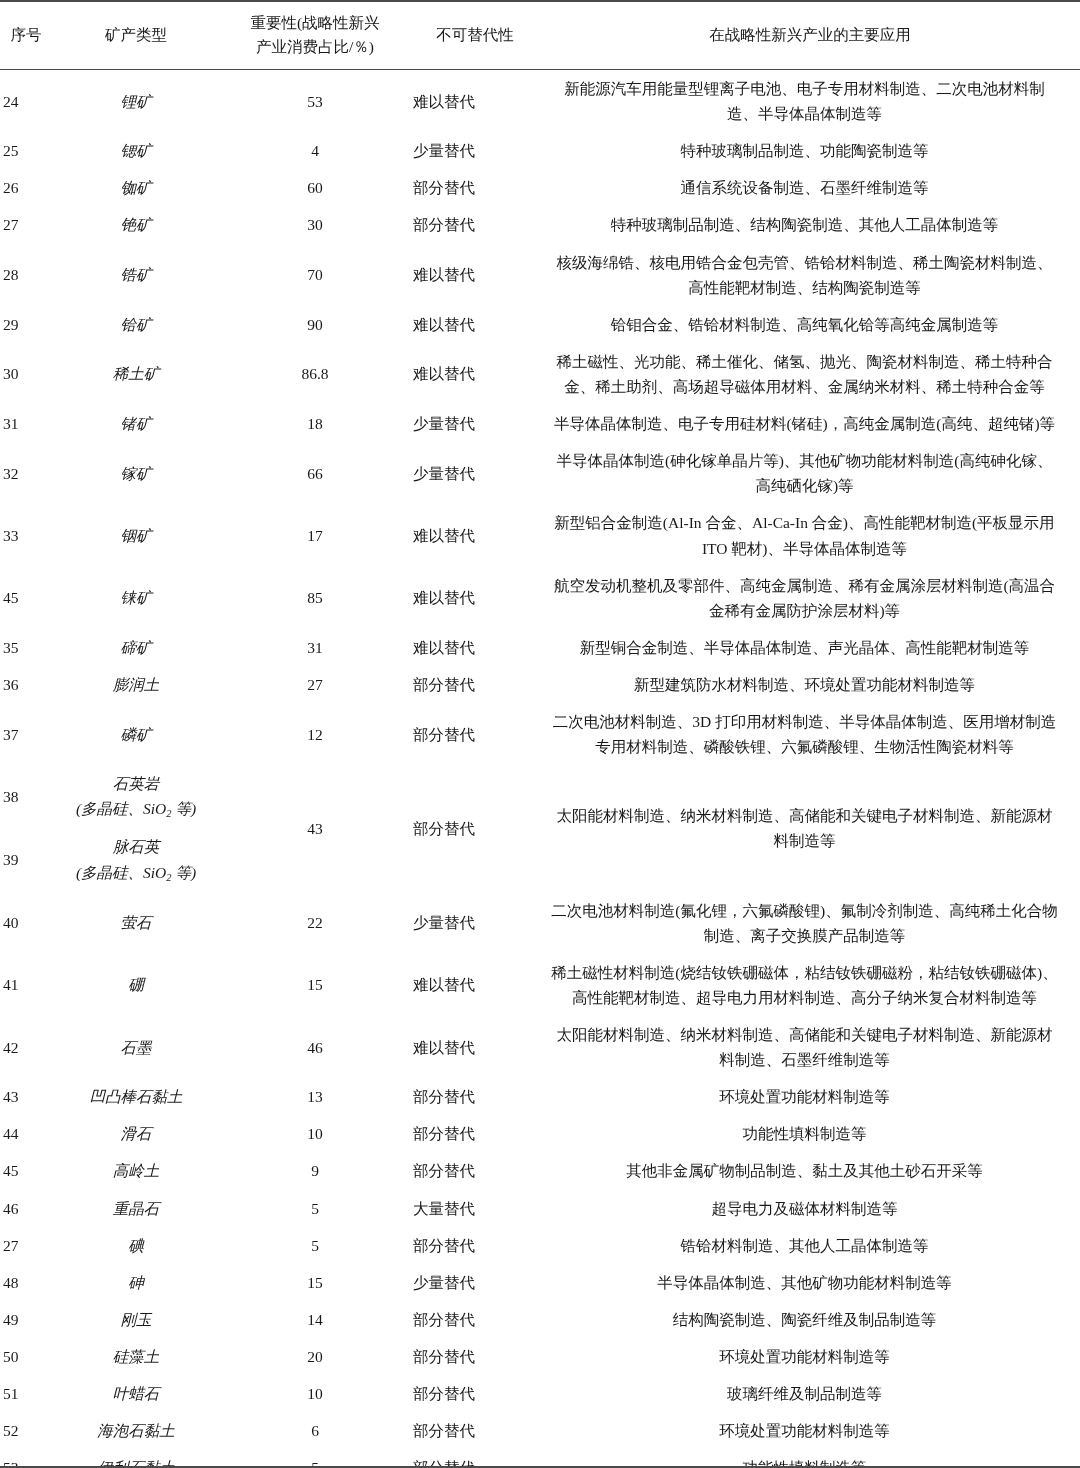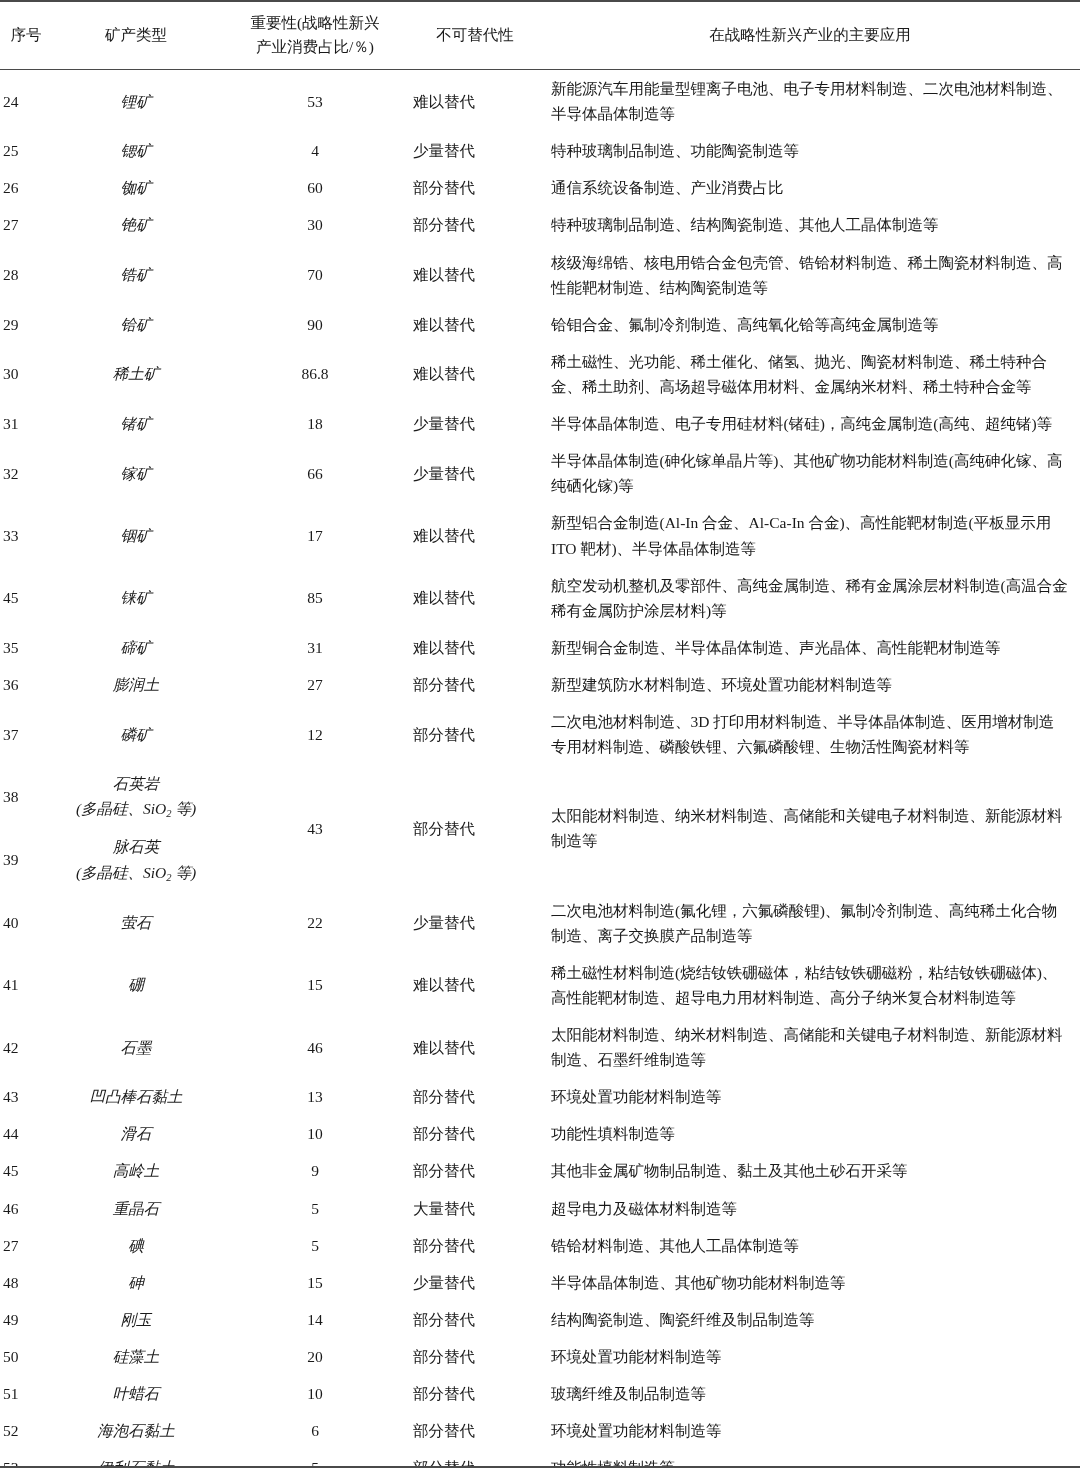--- a/index.html
+++ b/index.html
@@ -52,21 +52,21 @@
   tbody td {
     vertical-align: middle;
     padding: 6px 3px;
     line-height: 1.62;
     font-size: 15.5px;
   }
   td.seq   { text-align: left; }
   td.type  { text-align: center; font-style: italic; }
   td.share { text-align: center; }
   td.subst { }
-  td.apps  { text-align: left; padding-left: 11px; padding-right: 12px; }
+  td.apps  { text-align: center; padding-left: 11px; padding-right: 22px; }
 
   .bottom-rule {
     position: absolute;
     left: 0;
     bottom: 0;
     width: 1080px;
     height: 0;
     border-top: 2.2px solid #4a4a4a;
   }
   .stack-line { display: block; }
@@ -114,42 +114,42 @@
           <td class="type">锶矿</td>
           <td class="share">4</td>
           <td class="subst">少量替代</td>
           <td class="apps">特种玻璃制品制造、功能陶瓷制造等</td>
         </tr>
         <tr>
           <td class="seq">26</td>
           <td class="type">铷矿</td>
           <td class="share">60</td>
           <td class="subst">部分替代</td>
-          <td class="apps">通信系统设备制造、产业消费占比</td>
+          <td class="apps">通信系统设备制造、石墨纤维制造等</td>
         </tr>
         <tr>
           <td class="seq">27</td>
           <td class="type">铯矿</td>
           <td class="share">30</td>
           <td class="subst">部分替代</td>
           <td class="apps">特种玻璃制品制造、结构陶瓷制造、其他人工晶体制造等</td>
         </tr>
         <tr>
           <td class="seq">28</td>
           <td class="type">锆矿</td>
           <td class="share">70</td>
           <td class="subst">难以替代</td>
           <td class="apps">核级海绵锆、核电用锆合金包壳管、锆铪材料制造、稀土陶瓷材料制造、高性能靶材制造、结构陶瓷制造等</td>
         </tr>
         <tr>
           <td class="seq">29</td>
           <td class="type">铪矿</td>
           <td class="share">90</td>
           <td class="subst">难以替代</td>
-          <td class="apps">铪钼合金、氟制冷剂制造、高纯氧化铪等高纯金属制造等</td>
+          <td class="apps">铪钼合金、锆铪材料制造、高纯氧化铪等高纯金属制造等</td>
         </tr>
         <tr>
           <td class="seq">30</td>
           <td class="type">稀土矿</td>
           <td class="share">86.8</td>
           <td class="subst">难以替代</td>
           <td class="apps">稀土磁性、光功能、稀土催化、储氢、抛光、陶瓷材料制造、稀土特种合金、稀土助剂、高场超导磁体用材料、金属纳米材料、稀土特种合金等</td>
         </tr>
         <tr>
           <td class="seq">31</td>

